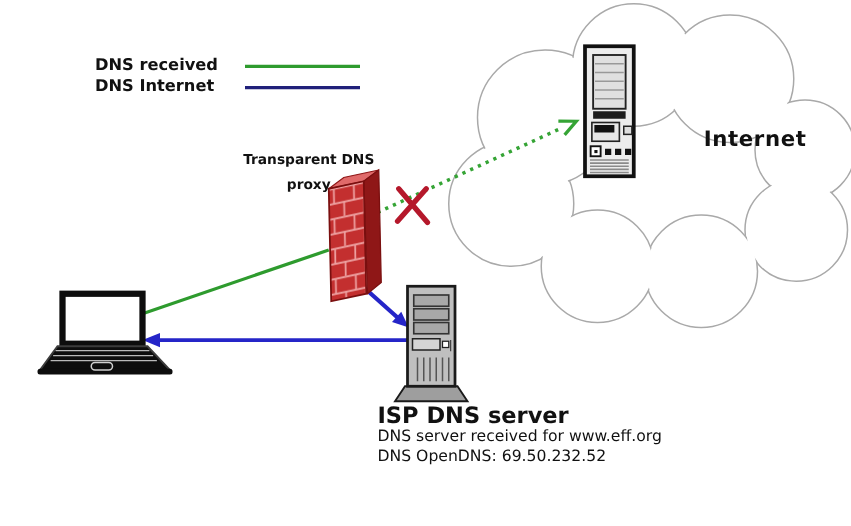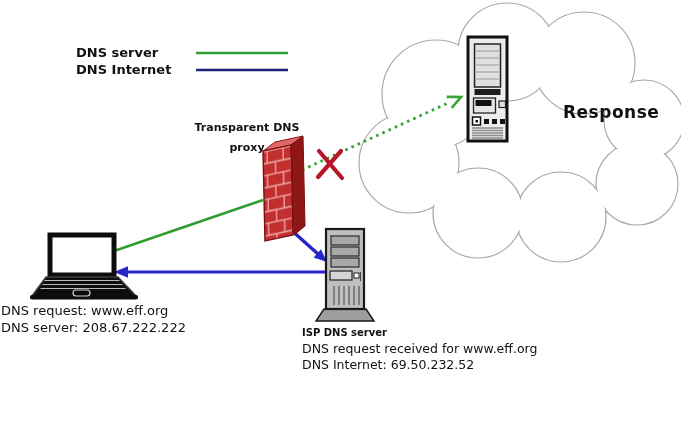--- a/index.html
+++ b/index.html
@@ -29,21 +29,21 @@
   }
   .opendns-block .title { font-size: 13px; font-weight: bold; margin-bottom: 2px; }
   .client-block {
     position: absolute; left: 1px; top: 302px;
     font-size: 13px; line-height: 17px;
   }
   .isp-block {
     position: absolute; left: 302px; top: 325px;
     font-size: 12.5px; line-height: 16px;
   }
-  .isp-block .title { font-size: 10px; font-weight: bold; }
+  .isp-block .title { font-size: 18px; font-weight: bold; }
   .footer-label {
     position: absolute; left: 289px; top: 400px;
     font-size: 14px; font-weight: bold;
   }
 </style>
 </head>
 <body>
 
 <div class="stage">
 
@@ -143,36 +143,32 @@
 
     <g stroke="#b5182b" stroke-width="4.2" stroke-linecap="round">
       <line x1="319" y1="151" x2="342" y2="178"></line>
       <line x1="341" y1="151" x2="318" y2="177"></line>
     </g>
 
     <line x1="196" y1="53" x2="288" y2="53" stroke="#2e9b2e" stroke-width="2.6"></line>
     <line x1="196" y1="70" x2="288" y2="70" stroke="#20207a" stroke-width="2.6"></line>
   </svg>
 
-  <div class="lbl legend-label" style="left:76px; top:45px;">DNS server</div>
+  <div class="lbl legend-label" style="left:76px; top:45px;">DNS received</div>
   <div class="lbl legend-label" style="left:76px; top:62px;">DNS Internet</div>
 
   <div class="proxy-label">
     <div>Transparent DNS</div>
     <div>proxy</div>
   </div>
 
-  <div class="internet-label">Response</div>
+  <div class="internet-label">Internet</div>
 
 
-  <div class="client-block">
-    <div>DNS request: www.eff.org</div>
-    <div>DNS server: 208.67.222.222</div>
-  </div>
 
   <div class="isp-block">
     <div class="title">ISP DNS server</div>
-    <div>DNS request received for www.eff.org</div>
-    <div>DNS Internet: 69.50.232.52</div>
+    <div>DNS server received for www.eff.org</div>
+    <div>DNS OpenDNS: 69.50.232.52</div>
   </div>
 
 
 </div>
 
 </body></html>

